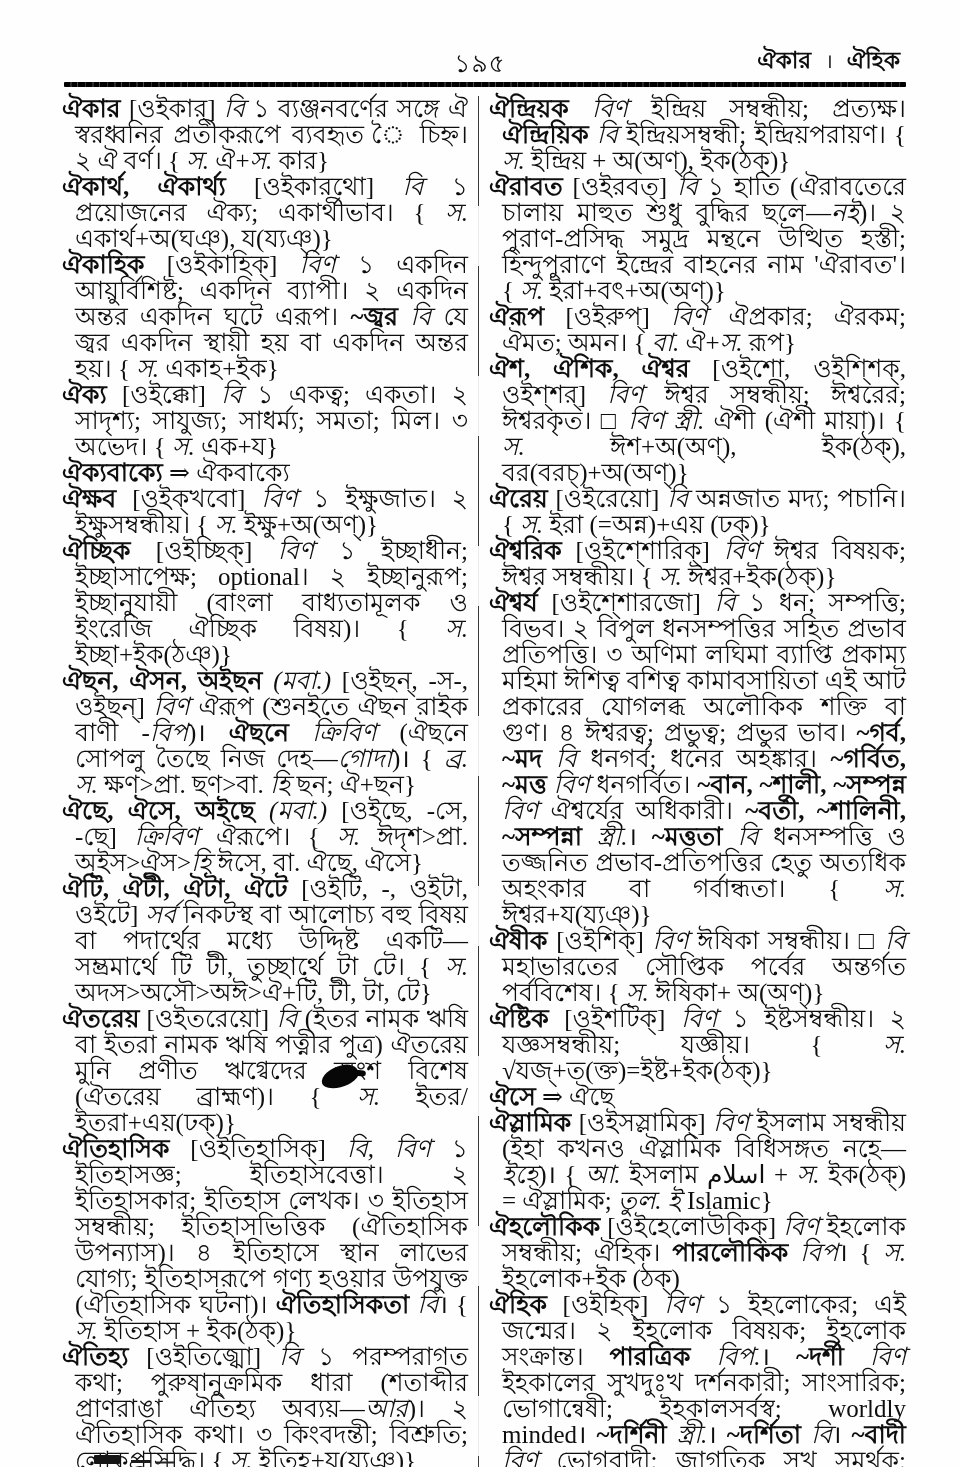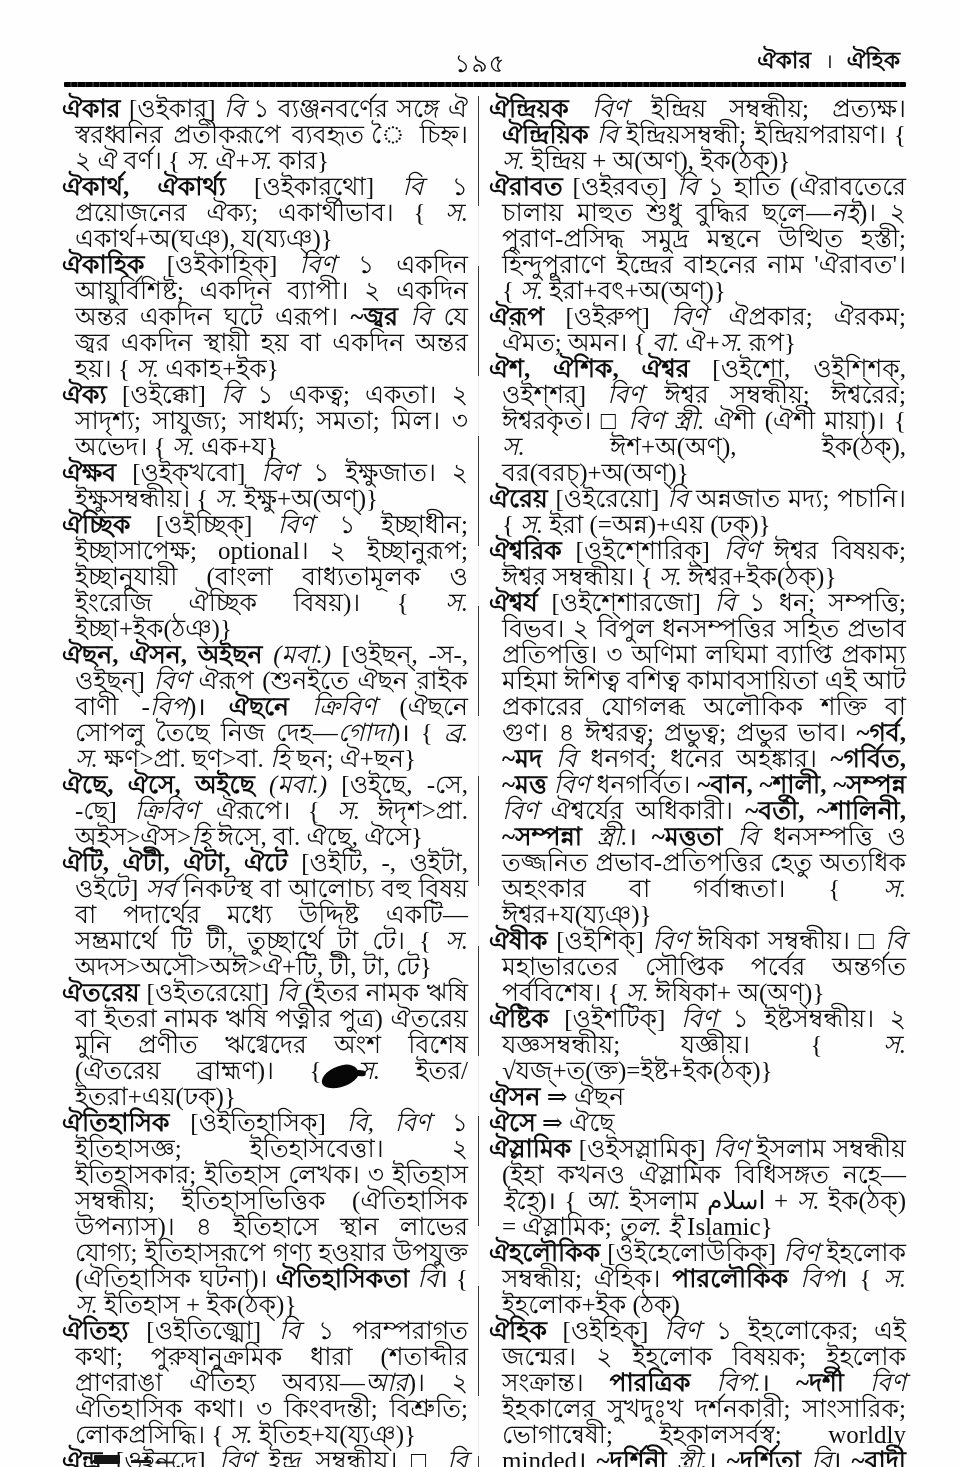--- a/index.html
+++ b/index.html
@@ -64,20 +64,21 @@
   </div>
 
   <div class="rule"></div>
 
   <div class="cols">
     <div class="col left">
         <p class="entry"><b class="hw">ঐকার</b><span class="bd"> [ওইকার্] <i>বি</i> ১ ব্যঞ্জনবর্ণের সঙ্গে ঐ স্বরধ্বনির প্রতীকরূপে ব্যবহৃত ৈ চিহ্ন। ২ ঐ বর্ণ। { <i>স.</i> ঐ+<i>স.</i> কার}</span></p>
         <p class="entry"><b class="hw">ঐকার্থ, ঐকার্থ্য</b><span class="bd"> [ওইকারথো] <i>বি</i> ১ প্রয়োজনের ঐক্য; একার্থীভাব। { <i>স.</i> একার্থ+অ(ঘঞ্), য(য্যঞ্)}</span></p>
         <p class="entry"><b class="hw">ঐকাহিক</b><span class="bd"> [ওইকাহিক্] <i>বিণ</i> ১ একদিন আয়ুর্বিশিষ্ট; একদিন ব্যাপী। ২ একদিন অন্তর একদিন ঘটে এরূপ। <b>~জ্বর</b> <i>বি</i> যে জ্বর একদিন স্থায়ী হয় বা একদিন অন্তর হয়। { <i>স.</i> একাহ+ইক}</span></p>
         <p class="entry"><b class="hw">ঐক্য</b><span class="bd"> [ওইক্কো] <i>বি</i> ১ একত্ব; একতা। ২ সাদৃশ্য; সাযুজ্য; সাধর্ম্য; সমতা; মিল। ৩ অভেদ। { <i>স.</i> এক+য}</span></p>
+        <p class="entry"><b class="hw">ঐক্যবাক্যে</b><span class="bd"> ⇒ ঐকবাক্যে</span></p>
         <p class="entry"><b class="hw">ঐক্ষব</b><span class="bd"> [ওইক্খবো] <i>বিণ</i> ১ ইক্ষুজাত। ২ ইক্ষুসম্বন্ধীয়। { <i>স.</i> ইক্ষু+অ(অণ্)}</span></p>
         <p class="entry"><b class="hw">ঐচ্ছিক</b><span class="bd"> [ওইচ্ছিক্] <i>বিণ</i> ১ ইচ্ছাধীন; ইচ্ছাসাপেক্ষ; optional। ২ ইচ্ছানুরূপ; ইচ্ছানুযায়ী (বাংলা বাধ্যতামূলক ও ইংরেজি ঐচ্ছিক বিষয়)। { <i>স.</i> ইচ্ছা+ইক(ঠঞ্)}</span></p>
         <p class="entry"><b class="hw">ঐছন, ঐসন, অইছন</b><span class="bd"> <i>(মবা.)</i> [ওইছন্, -স-, ওইছন্] <i>বিণ</i> ঐরূপ (শুনইতে ঐছন রাইক বাণী <i>-বিপ</i>)। <b>ঐছনে</b> <i>ক্রিবিণ</i> (ঐছনে সোপলু তৈছে নিজ দেহ—<i>গোদা</i>)। { <i>ব্র.</i> <i>স.</i> ক্ষণ&gt;প্রা. ছণ&gt;বা. <i>হি</i> ছন; ঐ+ছন}</span></p>
         <p class="entry"><b class="hw">ঐছে, ঐসে, অইছে</b><span class="bd"> <i>(মবা.)</i> [ওইছে, -সে, -ছে] <i>ক্রিবিণ</i> ঐরূপে। { <i>স.</i> ঈদৃশ&gt;প্রা. অইস&gt;ঐস&gt;<i>হি</i> ঈসে, বা. ঐছে, ঐসে}</span></p>
         <p class="entry"><b class="hw">ঐটি, ঐটী, ঐটা, ঐটে</b><span class="bd"> [ওইটি, -, ওইটা, ওইটে] <i>সর্ব</i> নিকটস্থ বা আলোচ্য বহু বিষয় বা পদার্থের মধ্যে উদ্দিষ্ট একটি—সম্ভ্রমার্থে টি টী, তুচ্ছার্থে টা টে। { <i>স.</i> অদস&gt;অসৌ&gt;অঈ&gt;ঐ+টি, টী, টা, টে}</span></p>
         <p class="entry"><b class="hw">ঐতরেয়</b><span class="bd"> [ওইতরেয়ো] <i>বি</i> (ইতর নামক ঋষি বা ইতরা নামক ঋষি পত্নীর পুত্র) ঐতরেয় মুনি প্রণীত ঋগ্বেদের অংশ বিশেষ (ঐতরেয় ব্রাহ্মণ)। { <i>স.</i> ইতর/ ইতরা+এয়(ঢক্)}</span></p>
         <p class="entry"><b class="hw">ঐতিহাসিক</b><span class="bd"> [ওইতিহাসিক্] <i>বি, বিণ</i> ১ ইতিহাসজ্ঞ; ইতিহাসবেত্তা। ২ ইতিহাসকার; ইতিহাস লেখক। ৩ ইতিহাস সম্বন্ধীয়; ইতিহাসভিত্তিক (ঐতিহাসিক উপন্যাস)। ৪ ইতিহাসে স্থান লাভের যোগ্য; ইতিহাসরূপে গণ্য হওয়ার উপযুক্ত (ঐতিহাসিক ঘটনা)। <b>ঐতিহাসিকতা</b> <i>বি</i>। { <i>স.</i> ইতিহাস + ইক(ঠক্)}</span></p>
         <p class="entry"><b class="hw">ঐতিহ্য</b><span class="bd"> [ওইতিজ্ঝো] <i>বি</i> ১ পরম্পরাগত কথা; পুরুষানুক্রমিক ধারা (শতাব্দীর প্রাণরাঙা ঐতিহ্য অব্যয়—<i>আর</i>)। ২ ঐতিহাসিক কথা। ৩ কিংবদন্তী; বিশ্রুতি; লোকপ্রসিদ্ধি। { <i>স.</i> ইতিহ+য(য্যঞ্)}</span></p>
         <p class="entry"><b class="hw">ঐন্দ্র</b><span class="bd"> [ওইনদ্রে] <i>বিণ</i> ইন্দ্র সম্বন্ধীয়। □ <i>বি</i> ইন্দ্রপুএ। { <i>স.</i> ইন্দ্র+অ(অণ্)}</span></p>
         <p class="entry"><b class="hw">ঐন্দ্রজালিক</b><span class="bd"> ⇒ ইন্দ্রজাল</span></p>
@@ -86,21 +87,20 @@
     <div class="col right">
         <p class="entry"><b class="hw">ঐন্দ্রিয়ক</b><span class="bd"> <i>বিণ</i> ইন্দ্রিয় সম্বন্ধীয়; প্রত্যক্ষ। <b>ঐন্দ্রিয়িক</b> <i>বি</i> ইন্দ্রিয়সম্বন্ধী; ইন্দ্রিয়পরায়ণ। { <i>স.</i> ইন্দ্রিয় + অ(অণ্), ইক(ঠক্)}</span></p>
         <p class="entry"><b class="hw">ঐরাবত</b><span class="bd"> [ওইরবত্] <i>বি</i> ১ হাতি (ঐরাবতেরে চালায় মাহুত শুধু বুদ্ধির ছলে—<i>নই</i>)। ২ পুরাণ-প্রসিদ্ধ সমুদ্র মন্থনে উত্থিত হস্তী; হিন্দুপুরাণে ইন্দ্রের বাহনের নাম 'ঐরাবত'। { <i>স.</i> ইরা+বৎ+অ(অণ্)}</span></p>
         <p class="entry"><b class="hw">ঐরূপ</b><span class="bd"> [ওইরুপ্] <i>বিণ</i> ঐপ্রকার; ঐরকম; ঐমত; অমন। { <i>বা.</i> ঐ+<i>স.</i> রূপ}</span></p>
         <p class="entry"><b class="hw">ঐশ, ঐশিক, ঐশ্বর</b><span class="bd"> [ওইশো, ওইশ্শিক্, ওইশ্শর্] <i>বিণ</i> ঈশ্বর সম্বন্ধীয়; ঈশ্বরের; ঈশ্বরকৃত। □ <i>বিণ</i> <i>স্ত্রী.</i> ঐশী (ঐশী মায়া)। { <i>স.</i> ঈশ+অ(অণ্), ইক(ঠক্), বর(বরচ্)+অ(অণ্)}</span></p>
         <p class="entry"><b class="hw">ঐরেয়</b><span class="bd"> [ওইরেয়ো] <i>বি</i> অন্নজাত মদ্য; পচানি। { <i>স.</i> ইরা (=অন্ন)+এয় (ঢক্)}</span></p>
         <p class="entry"><b class="hw">ঐশ্বরিক</b><span class="bd"> [ওইশ্শোরিক্] <i>বিণ</i> ঈশ্বর বিষয়ক; ঈশ্বর সম্বন্ধীয়। { <i>স.</i> ঈশ্বর+ইক(ঠক্)}</span></p>
         <p class="entry"><b class="hw">ঐশ্বর্য</b><span class="bd"> [ওইশ্শোরজো] <i>বি</i> ১ ধন; সম্পত্তি; বিভব। ২ বিপুল ধনসম্পত্তির সহিত প্রভাব প্রতিপত্তি। ৩ অণিমা লঘিমা ব্যাপ্তি প্রকাম্য মহিমা ঈশিত্ব বশিত্ব কামাবসায়িতা এই আট প্রকারের যোগলব্ধ অলৌকিক শক্তি বা গুণ। ৪ ঈশ্বরত্ব; প্রভুত্ব; প্রভুর ভাব। <b>~গর্ব, ~মদ</b> <i>বি</i> ধনগর্ব; ধনের অহঙ্কার। <b>~গর্বিত, ~মত্ত</b> <i>বিণ</i> ধনগর্বিত। <b>~বান, ~শালী, ~সম্পন্ন</b> <i>বিণ</i> ঐশ্বর্যের অধিকারী। <b>~বর্তী, ~শালিনী, ~সম্পন্না</b> <i>স্ত্রী.</i>। <b>~মত্ততা</b> <i>বি</i> ধনসম্পত্তি ও তজ্জনিত প্রভাব-প্রতিপত্তির হেতু অত্যধিক অহংকার বা গর্বান্ধতা। { <i>স.</i> ঈশ্বর+য(য্যঞ্)}</span></p>
         <p class="entry"><b class="hw">ঐষীক</b><span class="bd"> [ওইশিক্] <i>বিণ</i> ঈষিকা সম্বন্ধীয়। □ <i>বি</i> মহাভারতের সৌপ্তিক পর্বের অন্তর্গত পর্ববিশেষ। { <i>স.</i> ঈষিকা+ অ(অণ্)}</span></p>
         <p class="entry"><b class="hw">ঐষ্টিক</b><span class="bd"> [ওইশটিক্] <i>বিণ</i> ১ ইষ্টসম্বন্ধীয়। ২ যজ্ঞসম্বন্ধীয়; যজ্ঞীয়। { <i>স.</i> √যজ্+ত(ক্ত)=ইষ্ট+ইক(ঠক্)}</span></p>
-        <p class="entry"><b class="hw">ঐসন</b><span class="bd"> ⇒ ঐছন</span></p>
         <p class="entry"><b class="hw">ঐসে</b><span class="bd"> ⇒ ঐছে</span></p>
         <p class="entry"><b class="hw">ঐস্লামিক</b><span class="bd"> [ওইসস্লামিক্] <i>বিণ</i> ইসলাম সম্বন্ধীয় (ইহা কখনও ঐস্লামিক বিধিসঙ্গত নহে—<i>ইহে</i>)। { <i>আ.</i> ইসলাম اسلام + <i>স.</i> ইক(ঠক্) = ঐস্লামিক; <i>তুল.</i> <i>ই</i> Islamic}</span></p>
         <p class="entry"><b class="hw">ঐহলৌকিক</b><span class="bd"> [ওইহেলোউকিক্] <i>বিণ</i> ইহলোক সম্বন্ধীয়; ঐহিক। <b>পারলৌকিক</b> <i>বিপ</i>। { <i>স.</i> ইহলোক+ইক (ঠক্)</span></p>
         <p class="entry"><b class="hw">ঐহিক</b><span class="bd"> [ওইহিক্] <i>বিণ</i> ১ ইহলোকের; এই জন্মের। ২ ইহলোক বিষয়ক; ইহলোক সংক্রান্ত। <b>পারত্রিক</b> <i>বিপ.</i>। <b>~দর্শী</b> <i>বিণ</i> ইহকালের সুখদুঃখ দর্শনকারী; সাংসারিক; ভোগান্বেষী; ইহকালসর্বস্ব; worldly minded। <b>~দর্শিনী</b> <i>স্ত্রী.</i>। <b>~দর্শিতা</b> <i>বি</i>। <b>~বাদী</b> <i>বিণ</i> ভোগবাদী; জাগতিক সুখ সমর্থক; ইহলৌকিক সুখের পক্ষাবলম্বী। { <i>স.</i> ইহ+ইক(ঠক্)}</span></p>
       </div>
   </div>
 
   <div class="smudge"></div>
   <div class="artifact"></div>
 

